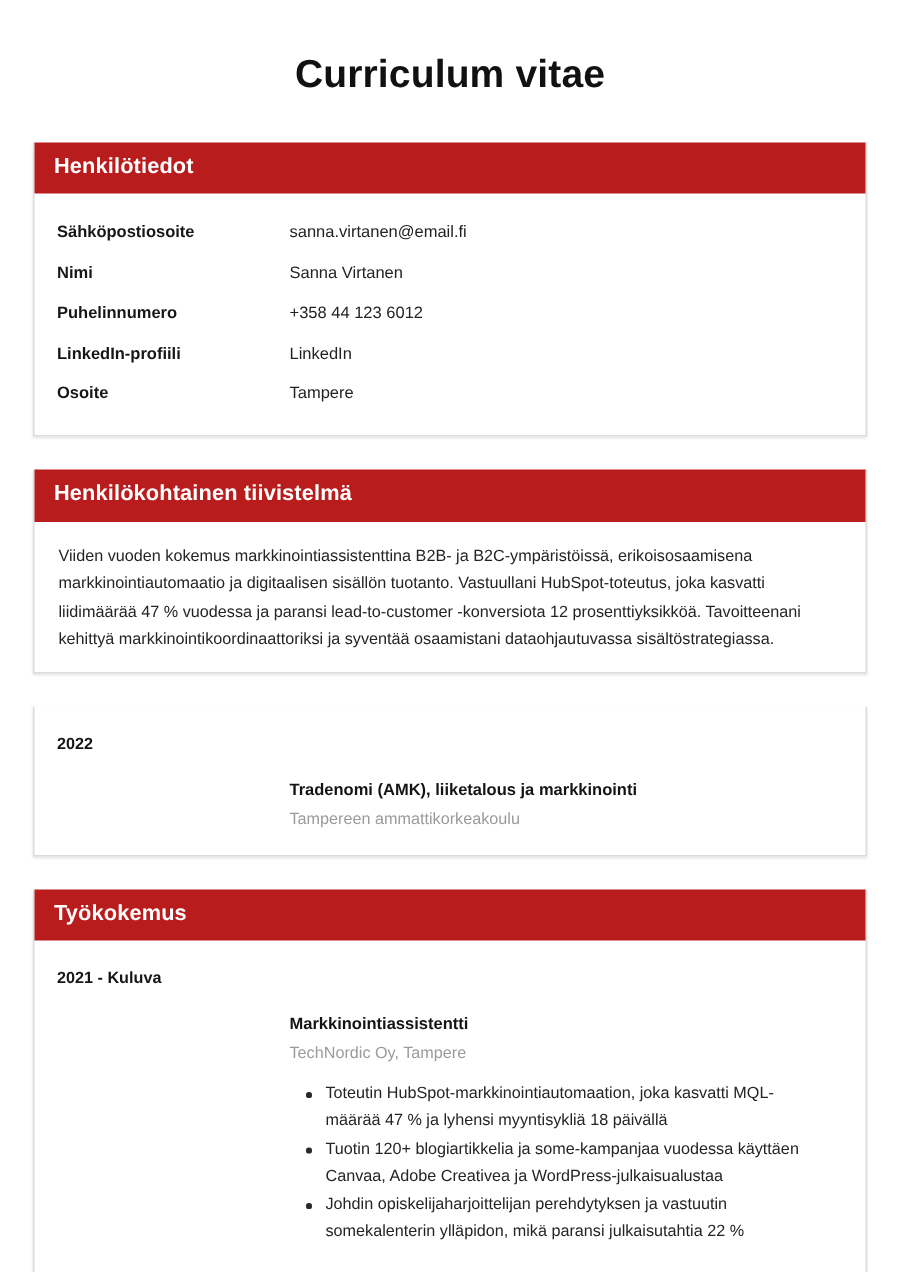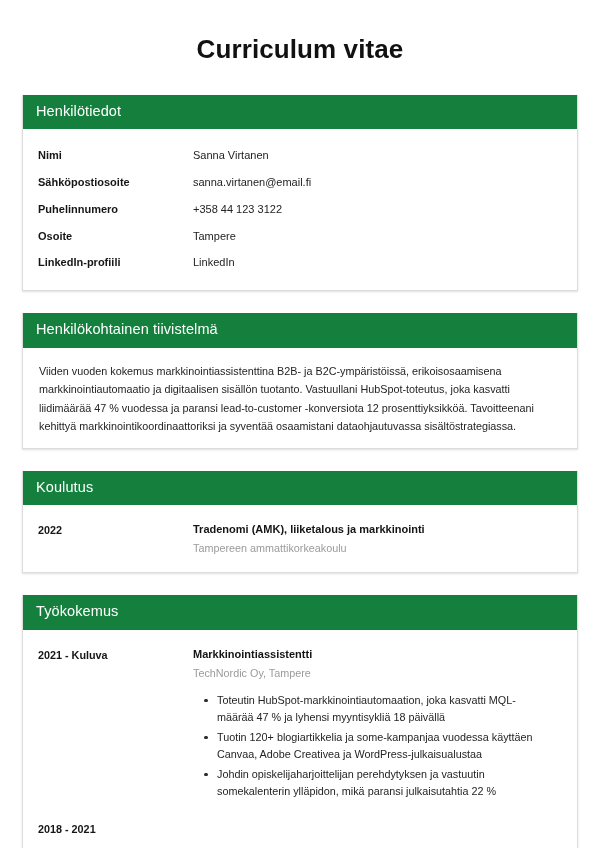--- a/index.html
+++ b/index.html
@@ -37,24 +37,24 @@
   
   .card {
     background: #ffffff;
     border: 1px solid #dcdcdc;
     border-top: none;
     box-shadow: 0 1px 2px rgba(0,0,0,0.13);
     margin-bottom: 22px;
   }
 
   .section-header {
-    background: #15803d;
+    background: #b91c1c;
     color: #ffffff;
     font-size: 14.5px;
-    font-weight: normal;
+    font-weight: bold;
     padding: 8px 13px 9px 13px;
     line-height: 1.2;
     letter-spacing: 0.1px;
   }
 
   .card-body {
     padding: 13px 15px 14px 15px;
   }
 
   
@@ -110,20 +110,21 @@
   }
   .entry-main {
     flex: 1 1 auto;
     min-width: 0;
   }
   .entry-title {
     font-size: 11px;
     font-weight: bold;
     color: #141414;
     line-height: 1.45;
+    margin-top: 32px;
   }
   .entry-org {
     font-size: 10.8px;
     color: #9b9b9b;
     line-height: 1.5;
     margin-top: 2px;
   }
   .entry-bullets {
     margin: 11px 12px 0 0;
     padding: 0 0 0 24px;
@@ -154,53 +155,52 @@
 <div class="page">
 
   <h1 class="doc-title">Curriculum vitae</h1>
 
   <section class="card">
     <div class="section-header">Henkilötiedot</div>
     <div class="card-body">
       <table class="info-table">
         <tbody>
           <tr>
+            <td class="info-label">Sähköpostiosoite</td>
+            <td class="info-value">sanna.virtanen@email.fi</td>
+          </tr>
+          <tr>
             <td class="info-label">Nimi</td>
             <td class="info-value">Sanna Virtanen</td>
           </tr>
           <tr>
-            <td class="info-label">Sähköpostiosoite</td>
-            <td class="info-value">sanna.virtanen@email.fi</td>
-          </tr>
-          <tr>
             <td class="info-label">Puhelinnumero</td>
-            <td class="info-value">+358 44 123 3122</td>
+            <td class="info-value">+358 44 123 6012</td>
+          </tr>
+          <tr>
+            <td class="info-label">LinkedIn-profiili</td>
+            <td class="info-value">LinkedIn</td>
           </tr>
           <tr>
             <td class="info-label">Osoite</td>
             <td class="info-value">Tampere</td>
-          </tr>
-          <tr>
-            <td class="info-label">LinkedIn-profiili</td>
-            <td class="info-value">LinkedIn</td>
           </tr>
         </tbody>
       </table>
     </div>
   </section>
 
   <section class="card">
     <div class="section-header">Henkilökohtainen tiivistelmä</div>
     <div class="card-body summary-body">
       <p class="summary-text">Viiden vuoden kokemus markkinointiassistenttina B2B- ja B2C-ympäristöissä, erikoisosaamisena markkinointiautomaatio ja digitaalisen sisällön tuotanto. Vastuullani HubSpot-toteutus, joka kasvatti liidimäärää 47 % vuodessa ja paransi lead-to-customer -konversiota 12 prosenttiyksikköä. Tavoitteenani kehittyä markkinointikoordinaattoriksi ja syventää osaamistani dataohjautuvassa sisältöstrategiassa.</p>
     </div>
   </section>
 
   <section class="card">
-    <div class="section-header">Koulutus</div>
     <div class="card-body">
       <div class="entry">
         <div class="entry-date">2022</div>
         <div class="entry-main">
           <div class="entry-title">Tradenomi (AMK), liiketalous ja markkinointi</div>
           <div class="entry-org">Tampereen ammattikorkeakoulu</div>
         </div>
       </div>
     </div>
   </section>

